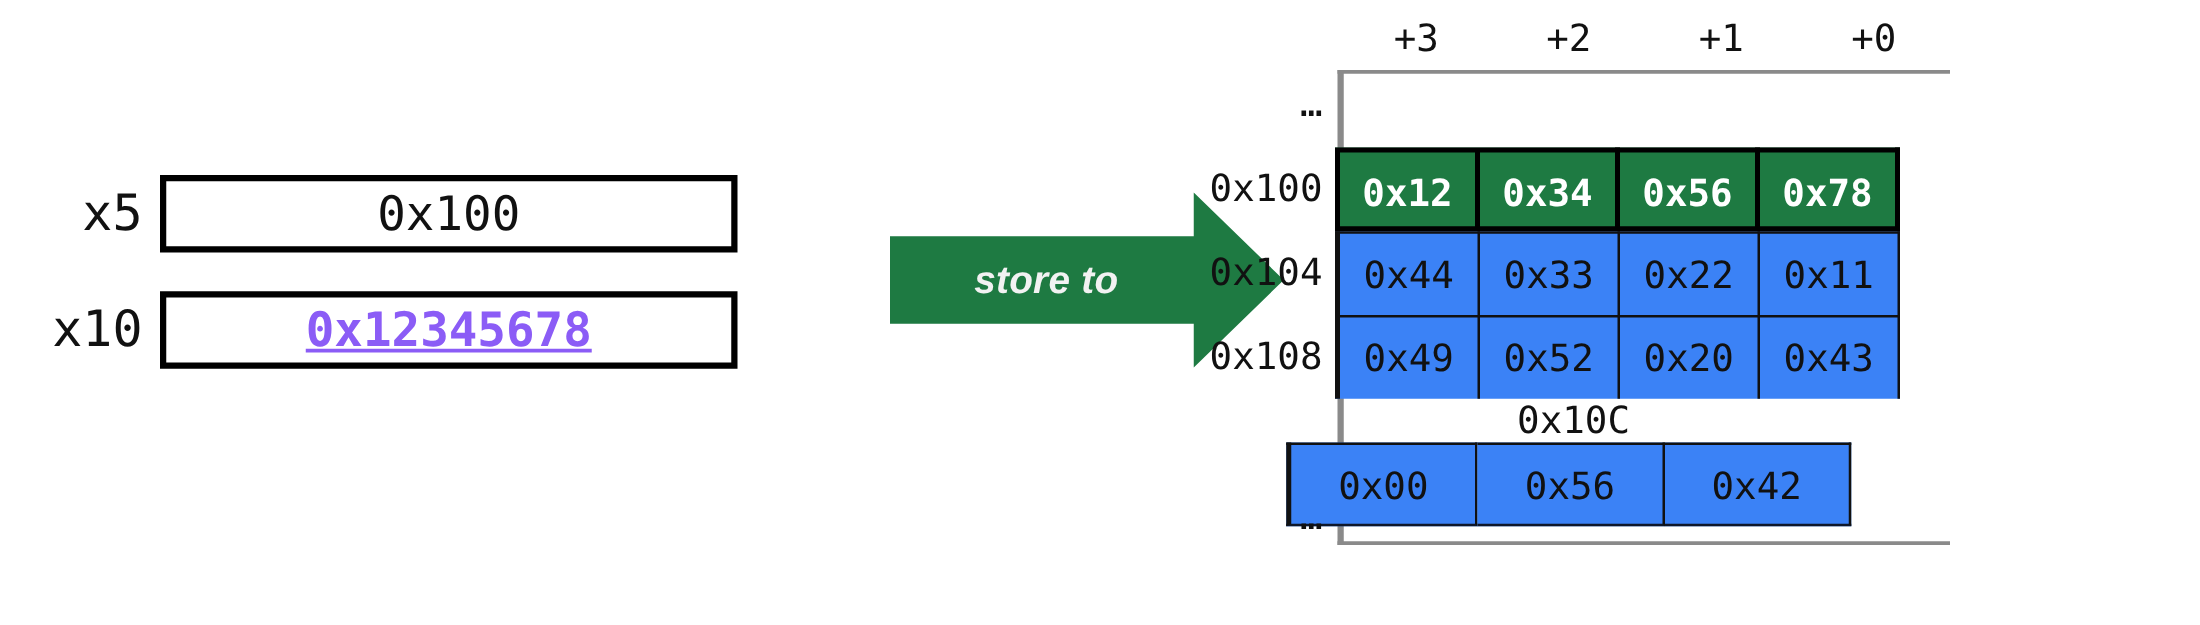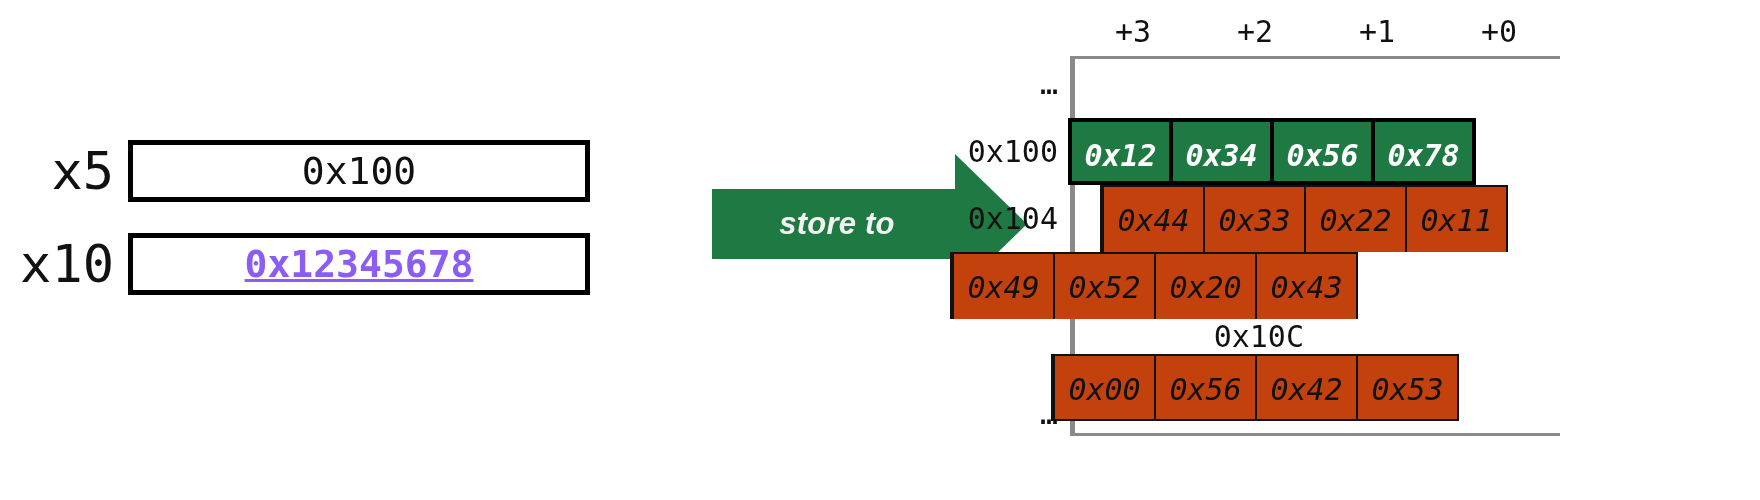--- a/index.html
+++ b/index.html
@@ -33,21 +33,21 @@
   }
   .reg-row.r0 { top: 6px; }
   .reg-row.r1 { top: 82px; margin-top: 17px; }
 
   .reg-label {
     width: 128px;
     text-align: right;
     padding-right: 14px;
     box-sizing: border-box;
     font-family: "DejaVu Sans Mono", monospace;
-    font-size: 52px;
+    font-size: 40px;
     color: #111111;
     letter-spacing: 0px;
   }
   .reg-box {
     width: 462px;
     height: 62px;
     box-sizing: border-box;
     border: 5px solid #000000;
     background: #ffffff;
     display: flex;
@@ -160,32 +160,31 @@
     width: 118px;
     text-align: right;
     padding-right: 10px;
     box-sizing: border-box;
     font-family: "DejaVu Sans Mono", monospace;
     font-size: 30px;
     color: #111111;
   }
   .mem-cells {
     position: relative;
-    width: 408px;
-    display: flex;
-    font-style: italic;
+    width: 452px;
+    display: flex;
   }
   .mem-cell {
     flex: 1 1 0;
     box-sizing: border-box;
     text-align: center;
     font-family: "DejaVu Sans Mono", monospace;
     font-size: 30px;
     color: #111111;
-    background: #c2410c;
+    background: #3b82f6;
   }
 
   
   .mem-row.spacer { height: 62px; }
   .mem-row.spacer .mem-addr {
     font-size: 30px;
     line-height: 20px;
     padding-bottom: 6px;
   }
   .mem-row.spacer .mem-cells { height: 62px; }
@@ -214,21 +213,21 @@
     border-right: 4px solid #000000;
     border-bottom: 4px solid #000000;
   }
   .mem-row.data.highlight .mem-cell:first-child {
     border-left: 4px solid #000000;
   }
 
   
   .mem-row.rowA { top: 48px;  }
   .mem-row.row0 { top: 110px; }
-  .mem-row.row1 { top: 177px; gap: 32px; }
+  .mem-row.row1 { top: 177px; }
   .mem-row.row2 { top: 244px; }
   .mem-row.row3 { top: 311px; flex-direction: column; }
   .mem-row.rowZ { top: 378px; }
 </style>
 </head>
 <body>
 
 <div id="registers">
 
   <div class="reg-row r0">
@@ -286,35 +285,35 @@
     <div class="mem-addr">0x104</div>
     <div class="mem-cells">
       <div class="mem-cell">0x44</div>
       <div class="mem-cell">0x33</div>
       <div class="mem-cell">0x22</div>
       <div class="mem-cell">0x11</div>
     </div>
   </div>
 
   <div class="mem-row data row2">
+    <div class="mem-addr">0x108</div>
     <div class="mem-cells">
       <div class="mem-cell">0x49</div>
       <div class="mem-cell">0x52</div>
       <div class="mem-cell">0x20</div>
       <div class="mem-cell">0x43</div>
     </div>
   </div>
 
   <div class="mem-row data last row3">
     <div class="mem-addr">0x10C</div>
     <div class="mem-cells">
       <div class="mem-cell">0x00</div>
       <div class="mem-cell">0x56</div>
       <div class="mem-cell">0x42</div>
-      <div class="mem-cell">0x53</div>
     </div>
   </div>
 
   <div class="mem-row spacer rowZ">
     <div class="mem-addr">…</div>
     <div class="mem-cells"></div>
   </div>
 
 </div>
 

